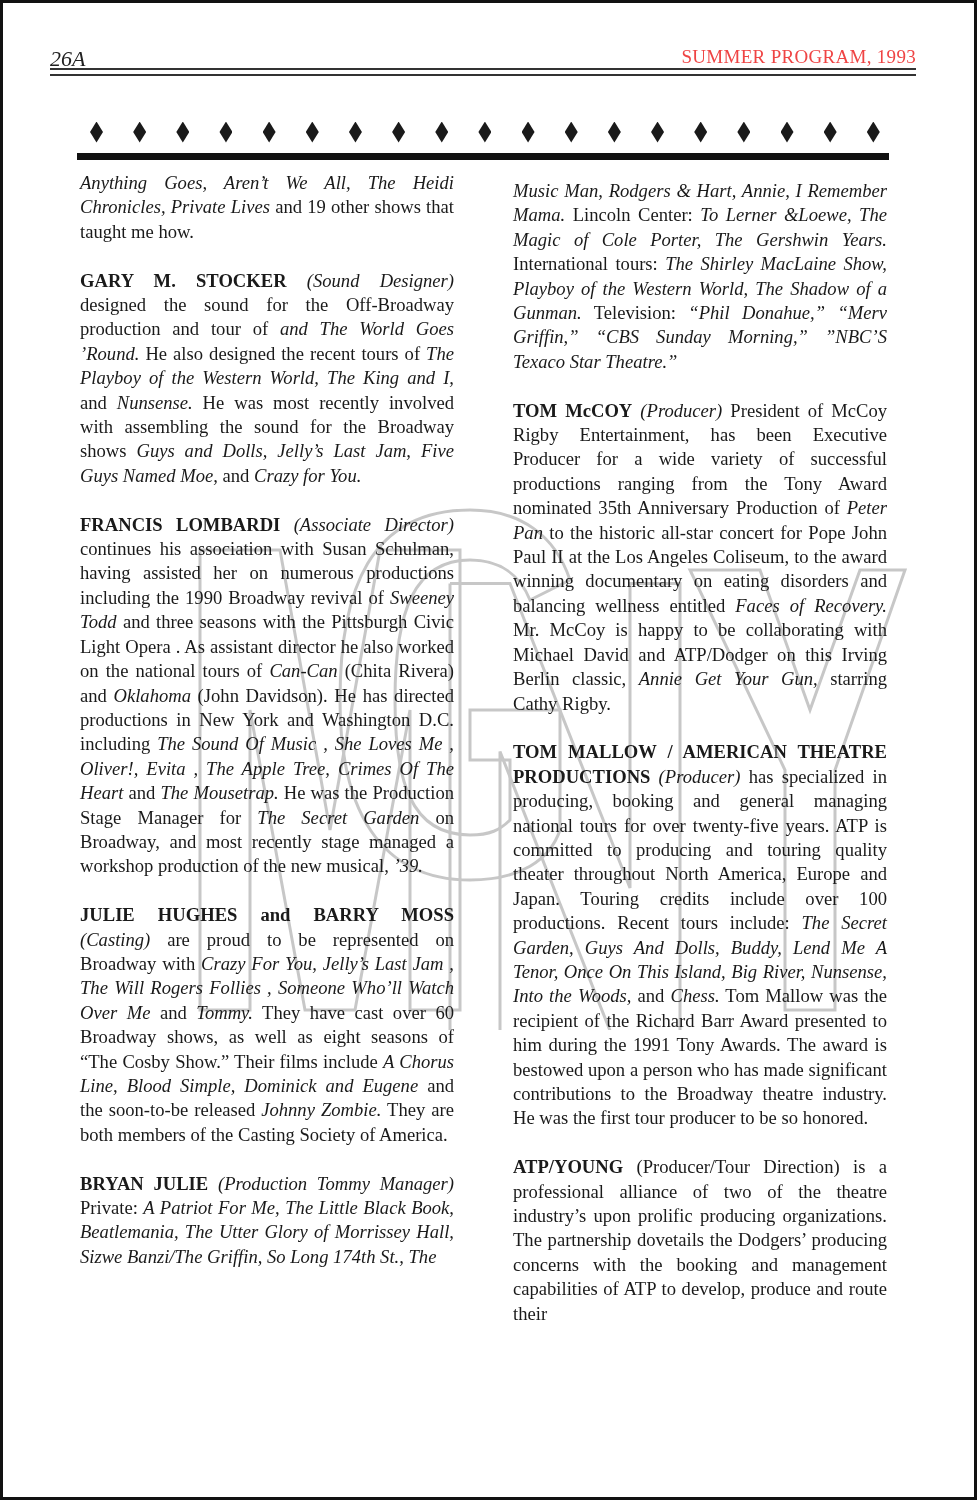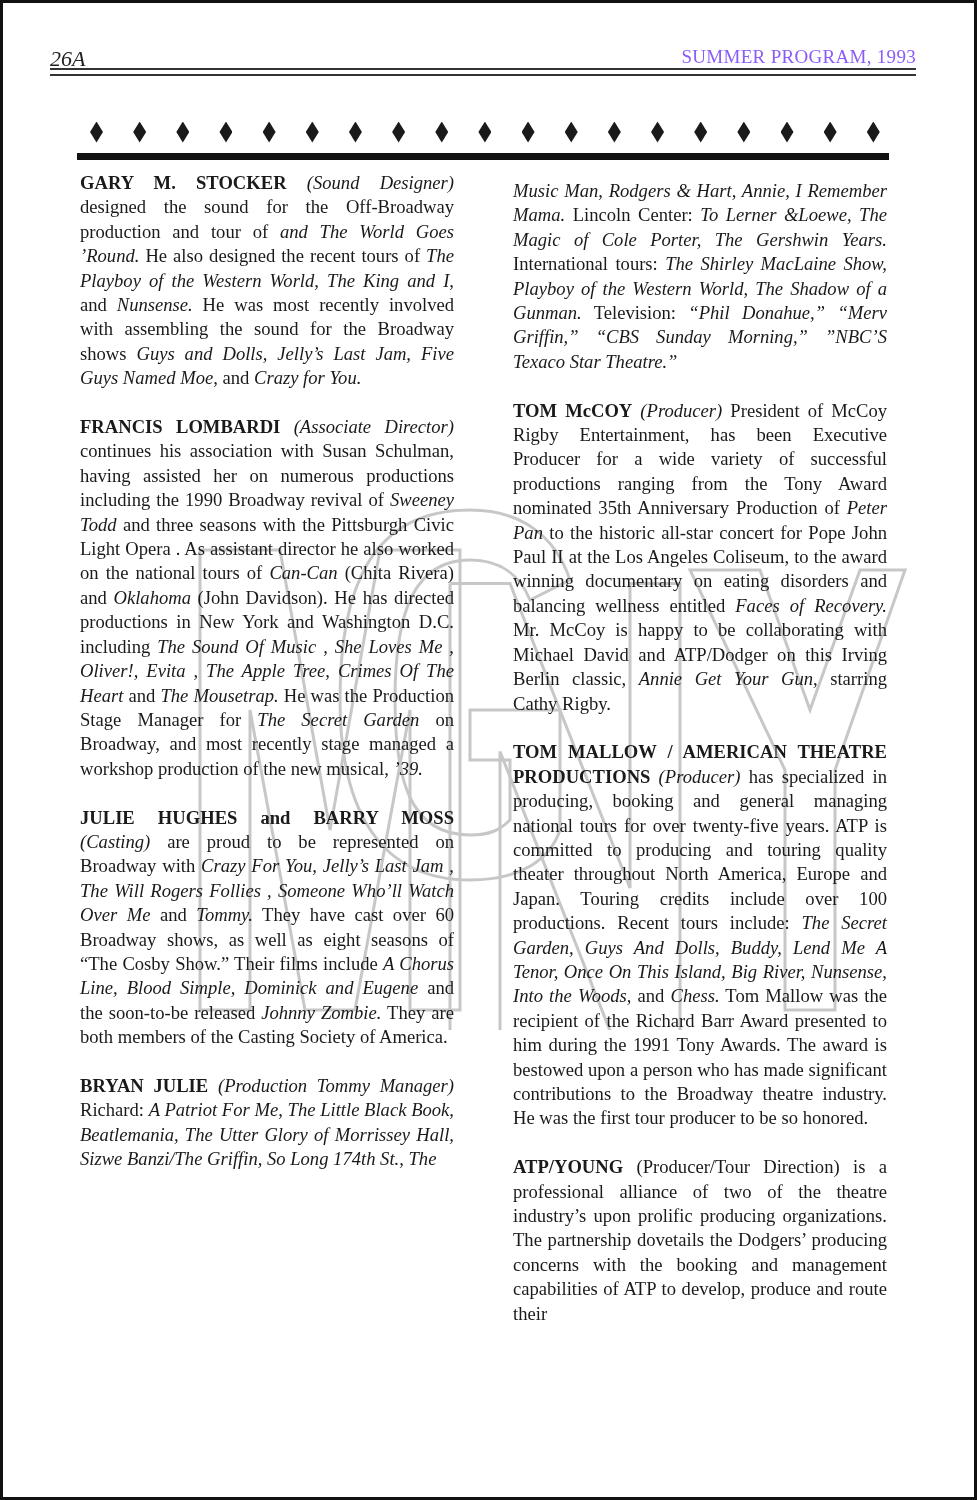--- a/index.html
+++ b/index.html
@@ -11,21 +11,21 @@
     position:absolute; left:0; top:0; width:971px; height:1494px;
     border:3px solid #111; box-sizing:content-box;
   }
   .header {
     position:absolute; left:50px; top:40px; width:866px; height:30px;
   }
   .page-no {
     position:absolute; left:0; top:6px; font-size:22px; font-style:italic; color:#222;
   }
   .running-title {
-    position:absolute; right:0; top:6px; font-size:19px; color:#8b5cf6; letter-spacing:0.3px;
+    position:absolute; right:0; top:6px; font-size:19px; color:#ef4444; letter-spacing:0.3px;
   }
   .rule1 { position:absolute; left:50px; top:68px; width:866px; height:2px; background:#333; }
   .rule2 { position:absolute; left:50px; top:74px; width:866px; height:2px; background:#333; }
   .diamonds {
     position:absolute; left:90px; top:118px; width:790px; height:28px;
     display:flex; justify-content:space-between; align-items:center;
   }
   .diamond {
     width:13px; height:21px; background:#1a1a1a;
     clip-path:polygon(50% 0, 100% 50%, 50% 100%, 0 50%);
@@ -89,23 +89,24 @@
 
     <path d="M300 100 C 200 100, 170 180, 170 290 C 170 400, 210 470, 300 470 C 350 470, 380 450, 390 420 L 390 300 L 300 300 L 300 350 L 340 350 L 340 410 C 330 420, 320 425, 300 425 C 240 425, 225 370, 225 290 C 225 200, 245 150, 300 150 C 330 150, 350 165, 360 190 L 400 170 C 385 125, 350 100, 300 100 Z"></path>
 
     <path d="M280 470 L280 920 M 280 470 L 340 470 L 460 760 L 460 470 L 510 470 L 510 920 L 450 920 L 330 630 L 330 920 L 280 920" transform="translate(0,-320) scale(1,1.05)"></path>
 
     <path d="M520 160 L590 160 L640 300 L690 160 L735 160 L665 360 L665 600 L615 600 L615 360 Z"></path>
   </g>
 </svg>
 
 <div class="col col-left" id="col-0">
+    <p class="para"><span class="i">Anything Goes, Aren’t We All, The Heidi Chronicles, Private Lives</span><span class="n"> and 19 other shows that taught me how.</span></p>
     <p class="para"><span class="b">GARY M. STOCKER</span><span class="i"> (Sound Designer)</span><span class="n"> designed the sound for the Off-Broadway production and tour of </span><span class="i">and The World Goes ’Round.</span><span class="n"> He also designed the recent tours of </span><span class="i">The Playboy of the Western World, The King and I,</span><span class="n"> and </span><span class="i">Nunsense.</span><span class="n"> He was most recently involved with assembling the sound for the Broadway shows </span><span class="i">Guys and Dolls, Jelly’s Last Jam, Five Guys Named Moe,</span><span class="n"> and </span><span class="i">Crazy for You.</span></p>
     <p class="para"><span class="b">FRANCIS LOMBARDI</span><span class="i"> (Associate Director)</span><span class="n"> continues his association with Susan Schulman, having assisted her on numerous productions including the 1990 Broadway revival of </span><span class="i">Sweeney Todd</span><span class="n"> and three seasons with the Pittsburgh Civic Light Opera . As assistant director he also worked on the national tours of </span><span class="i">Can-Can</span><span class="n"> (Chita Rivera) and </span><span class="i">Oklahoma</span><span class="n"> (John Davidson). He has directed productions in New York and Washington D.C. including </span><span class="i">The Sound Of Music , She Loves Me , Oliver!, Evita , The Apple Tree, Crimes Of The Heart</span><span class="n"> and </span><span class="i">The Mousetrap.</span><span class="n"> He was the Production Stage Manager for </span><span class="i">The Secret Garden</span><span class="n"> on Broadway, and most recently stage managed a workshop production of the new musical, </span><span class="i">’39.</span></p>
     <p class="para"><span class="b">JULIE HUGHES and BARRY MOSS</span><span class="i"> (Casting)</span><span class="n"> are proud to be represented on Broadway with </span><span class="i">Crazy For You, Jelly’s Last Jam , The Will Rogers Follies , Someone Who’ll Watch Over Me</span><span class="n"> and </span><span class="i">Tommy.</span><span class="n"> They have cast over 60 Broadway shows, as well as eight seasons of “The Cosby Show.” Their films include </span><span class="i">A Chorus Line, Blood Simple, Dominick and Eugene</span><span class="n"> and the soon-to-be released </span><span class="i">Johnny Zombie.</span><span class="n"> They are both members of the Casting Society of America.</span></p>
-    <p class="para"><span class="b">BRYAN JULIE</span><span class="i"> (Production Tommy Manager)</span><span class="n"> Richard: </span><span class="i">A Patriot For Me, The Little Black Book, Beatlemania, The Utter Glory of Morrissey Hall, Sizwe Banzi/The Griffin, So Long 174th St., The</span></p>
+    <p class="para"><span class="b">BRYAN JULIE</span><span class="i"> (Production Tommy Manager)</span><span class="n"> Private: </span><span class="i">A Patriot For Me, The Little Black Book, Beatlemania, The Utter Glory of Morrissey Hall, Sizwe Banzi/The Griffin, So Long 174th St., The</span></p>
   </div>
 <div class="col col-right" id="col-1">
     <p class="para"><span class="i">Music Man, Rodgers &amp; Hart, Annie, I Remember Mama.</span><span class="n"> Lincoln Center: </span><span class="i">To Lerner &amp;Loewe, The Magic of Cole Porter, The Gershwin Years.</span><span class="n"> International tours: </span><span class="i">The Shirley MacLaine Show, Playboy of the Western World, The Shadow of a Gunman.</span><span class="n"> Television: </span><span class="i">“Phil Donahue,” “Merv Griffin,” “CBS Sunday Morning,” ”NBC’S Texaco Star Theatre.”</span></p>
     <p class="para"><span class="b">TOM McCOY</span><span class="i"> (Producer)</span><span class="n"> President of McCoy Rigby Entertainment, has been Executive Producer for a wide variety of successful productions ranging from the Tony Award nominated 35th Anniversary Production of </span><span class="i">Peter Pan</span><span class="n"> to the historic all-star concert for Pope John Paul II at the Los Angeles Coliseum, to the award winning documentary on eating disorders and balancing wellness entitled </span><span class="i">Faces of Recovery.</span><span class="n"> Mr. McCoy is happy to be collaborating with Michael David and ATP/Dodger on this Irving Berlin classic, </span><span class="i">Annie Get Your Gun,</span><span class="n"> starring Cathy Rigby.</span></p>
     <p class="para"><span class="b">TOM MALLOW / AMERICAN THEATRE PRODUCTIONS</span><span class="i"> (Producer)</span><span class="n"> has specialized in producing, booking and general managing national tours for over twenty-five years. ATP is committed to producing and touring quality theater throughout North America, Europe and Japan. Touring credits include over 100 productions. Recent tours include: </span><span class="i">The Secret Garden, Guys And Dolls, Buddy, Lend Me A Tenor, Once On This Island, Big River, Nunsense, Into the Woods,</span><span class="n"> and </span><span class="i">Chess.</span><span class="n"> Tom Mallow was the recipient of the Richard Barr Award presented to him during the 1991 Tony Awards. The award is bestowed upon a person who has made significant contributions to the Broadway theatre industry. He was the first tour producer to be so honored.</span></p>
     <p class="para"><span class="b">ATP/YOUNG</span><span class="n"> (Producer/Tour Direction) is a professional alliance of two of the theatre industry’s upon prolific producing organizations. The partnership dovetails the Dodgers’ producing concerns with the booking and management capabilities of ATP to develop, produce and route their</span></p>
   </div>
 
 </body></html>

